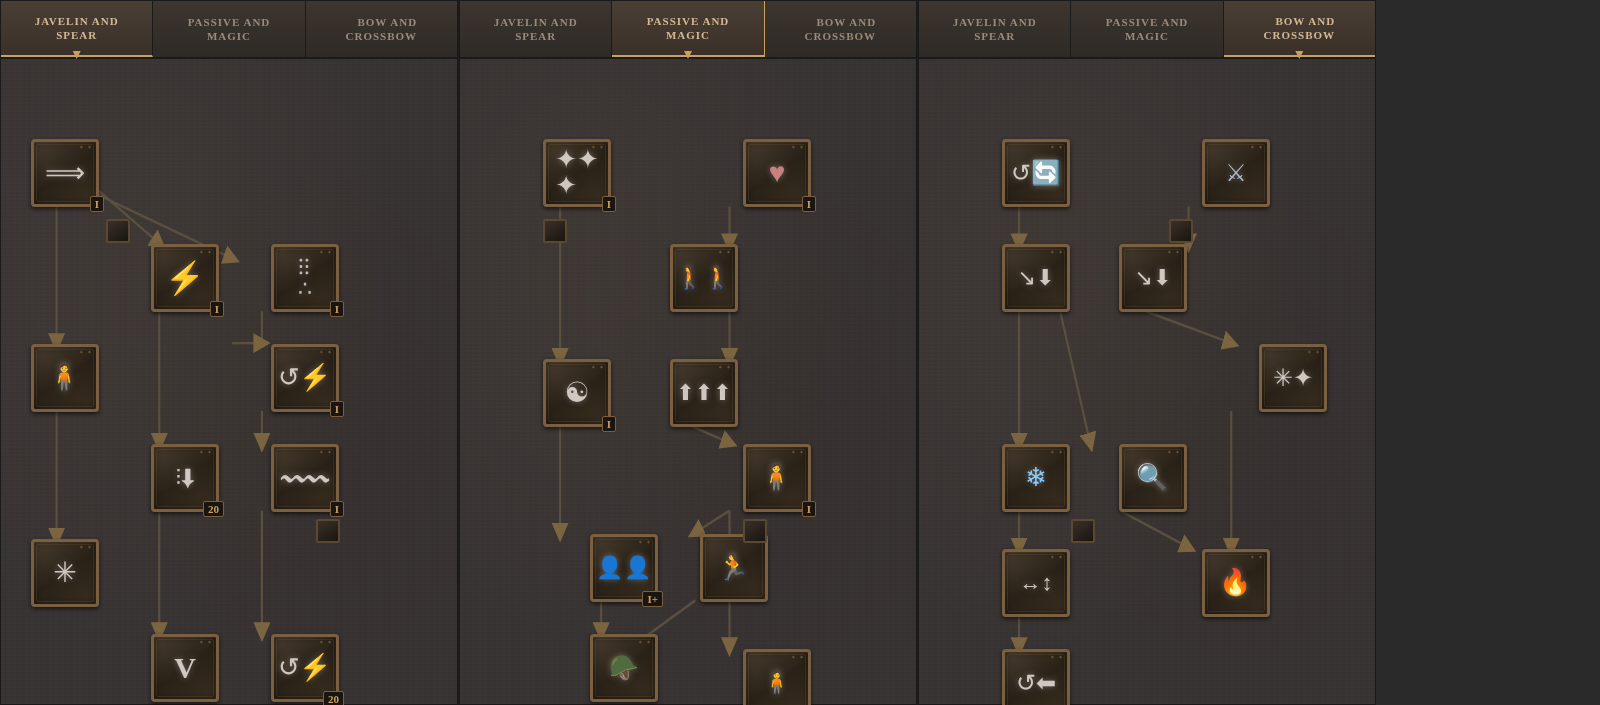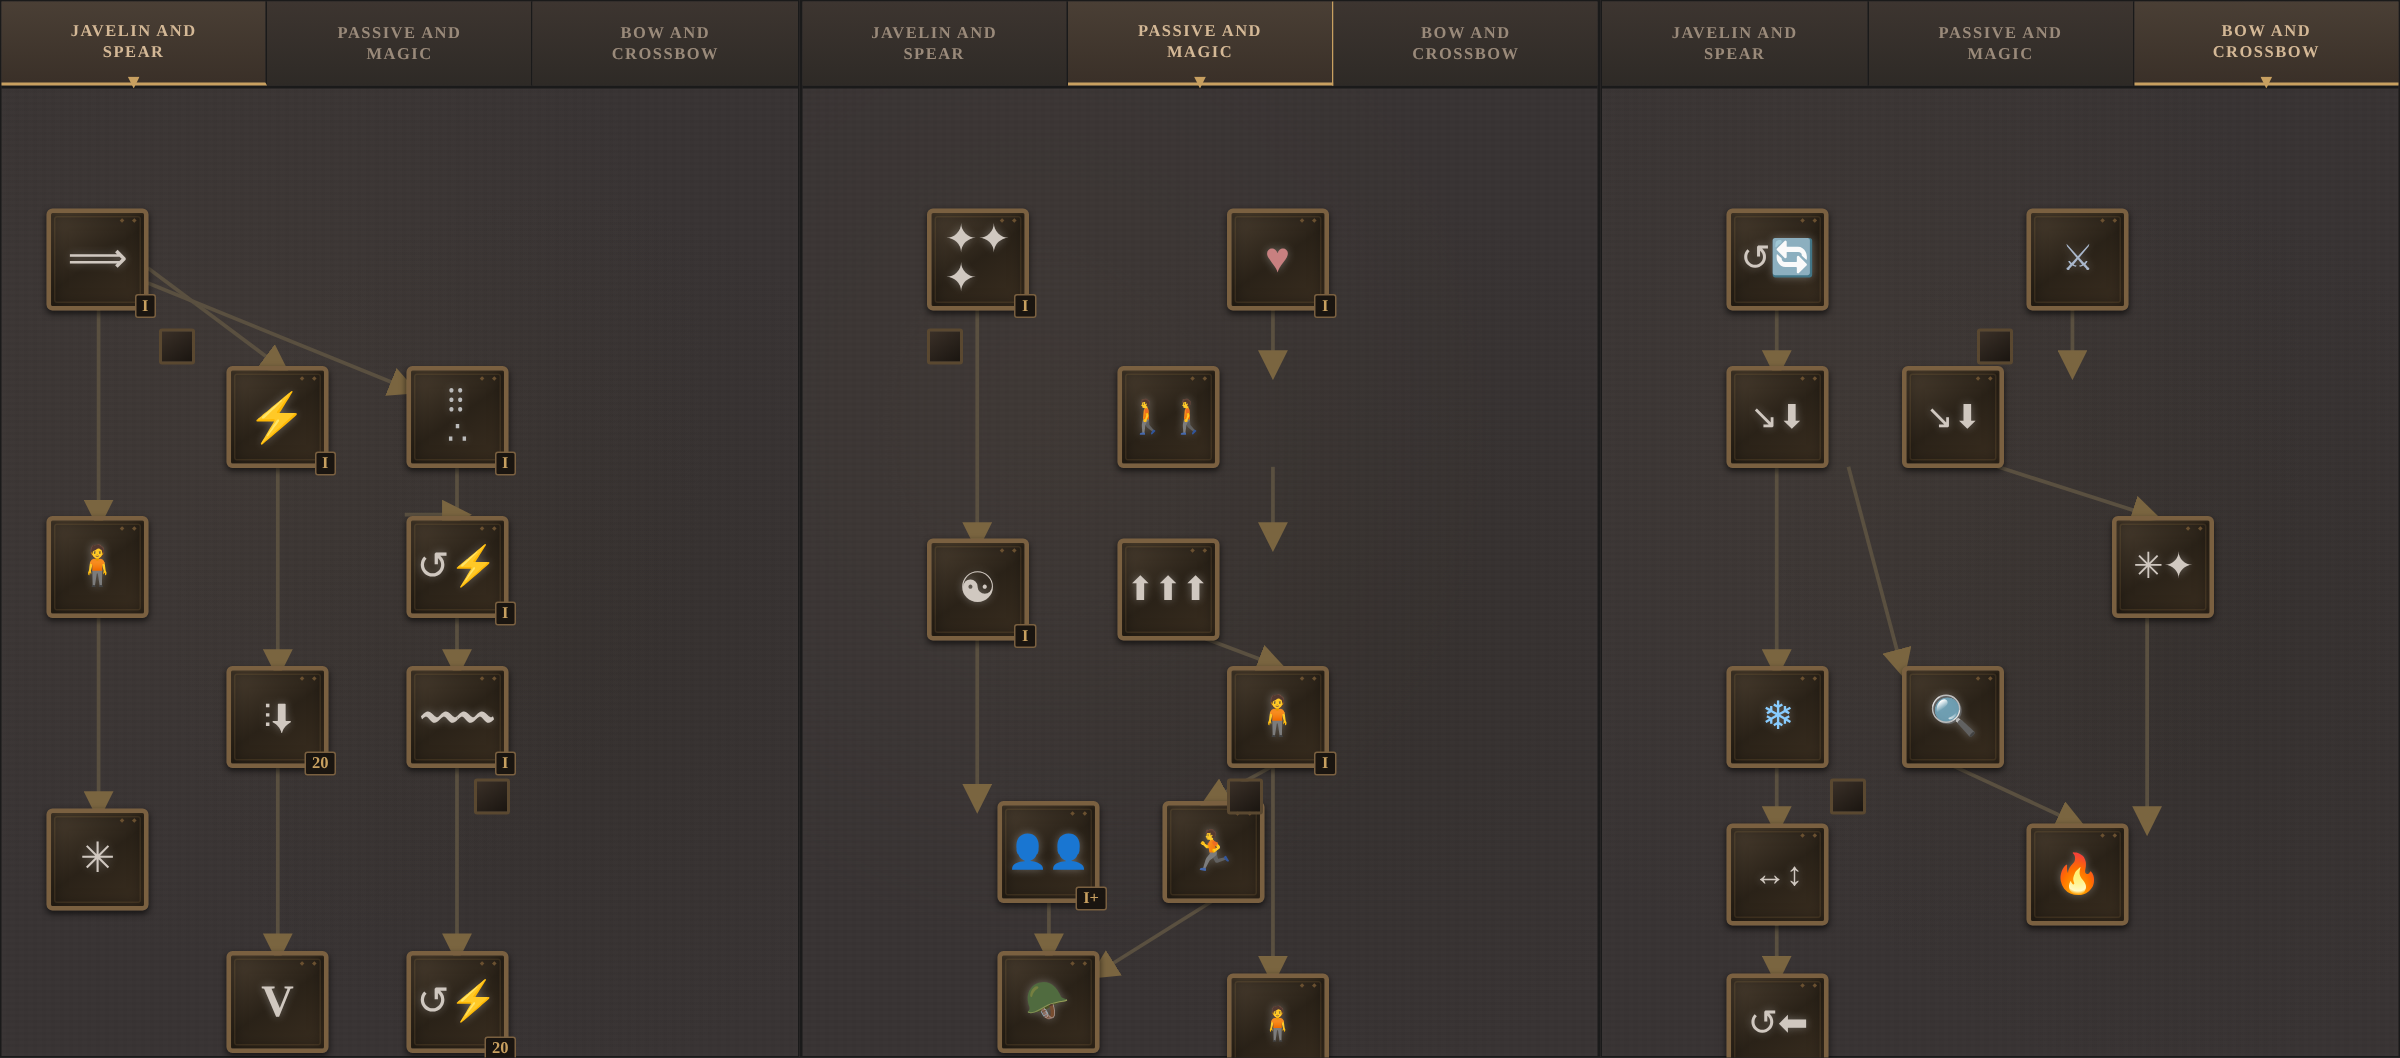--- a/index.html
+++ b/index.html
@@ -7,21 +7,21 @@
     body {
       width: 1600px;
       height: 705px;
       background-color: #2a2a2a;
       font-family: 'Georgia', serif;
       overflow: hidden;
     }
 
     .main-container {
       display: flex;
-      width: 1600px;
+      width: 1376px;
       height: 705px;
     }
 
     .panel {
       flex: 1;
       background: #3a3535;
       background-image: 
         radial-gradient(ellipse at 30% 40%, rgba(80,70,60,0.3) 0%, transparent 60%),
         radial-gradient(ellipse at 70% 60%, rgba(50,45,40,0.4) 0%, transparent 50%);
       position: relative;
@@ -68,20 +68,21 @@
       cursor: pointer;
       border-right: 1px solid #1a1a1a;
       background: linear-gradient(180deg, #3d3530 0%, #2e2a26 100%);
       padding: 6px 8px;
       line-height: 1.3;
       position: relative;
     }
 
     .tab:last-child {
       border-right: none;
+      text-align: right;
     }
 
     .tab.active {
       color: #d4b896;
       background: linear-gradient(180deg, #4a3f35 0%, #3a3028 100%);
       border-bottom: 2px solid #c8a060;
     }
 
     .tab.active::after {
       content: '';

